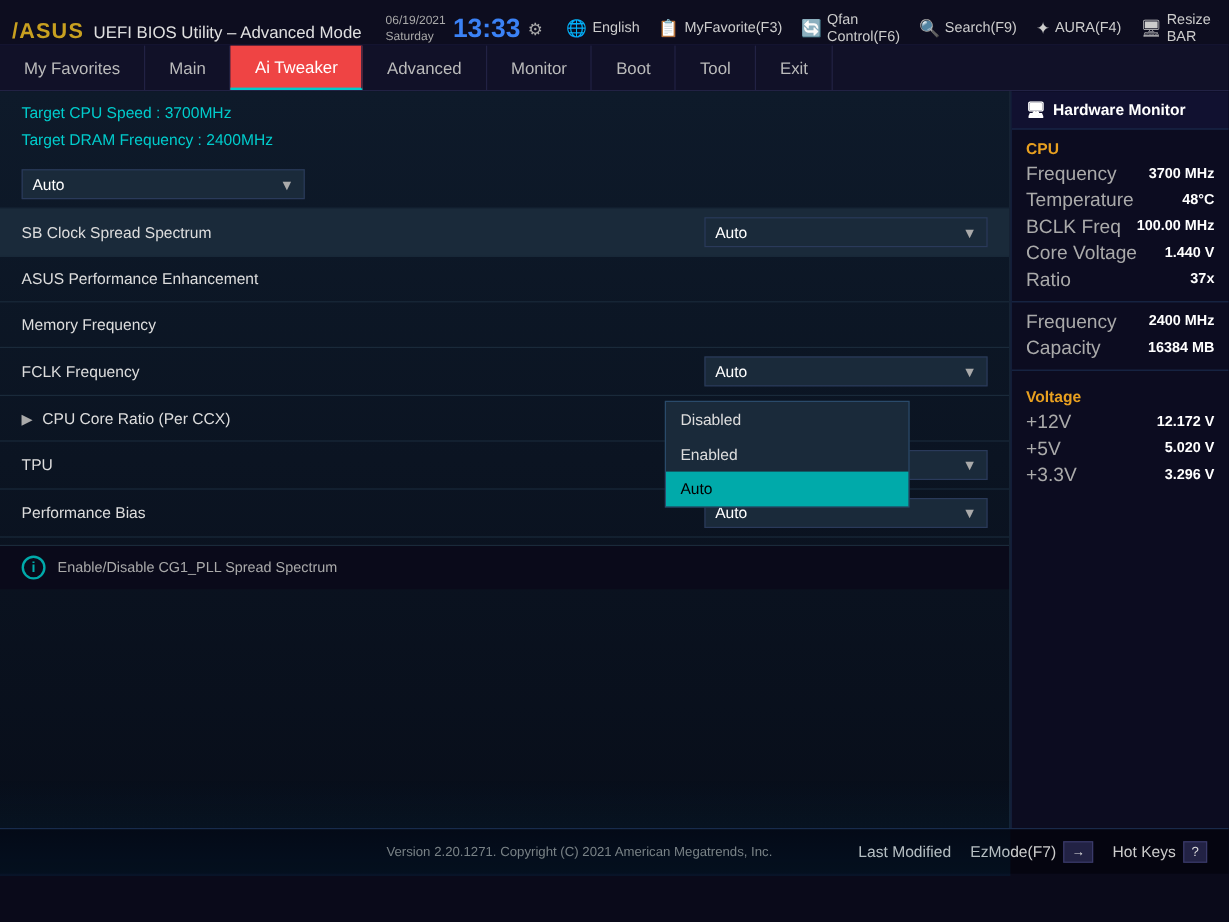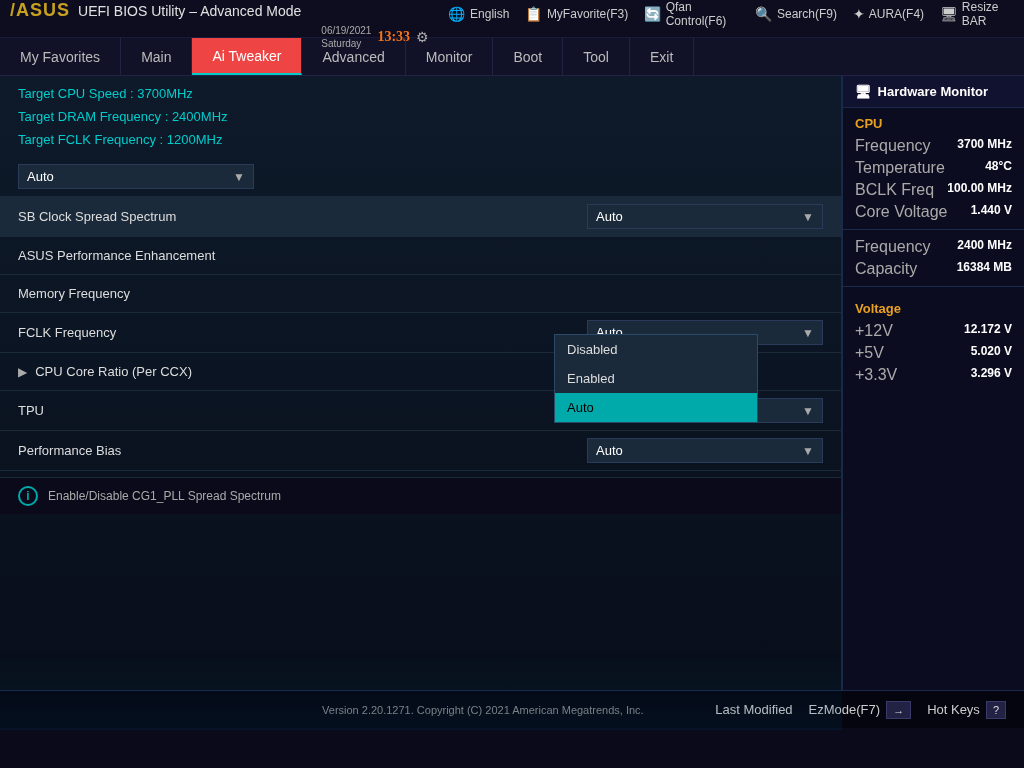--- a/index.html
+++ b/index.html
@@ -10,21 +10,21 @@
       font-family: Arial, sans-serif;
       overflow: hidden;
       color: #fff;
     }
 
     
     #topbar {
       background: #0d0d1f;
       height: 38px;
       display: flex;
-      align-items: flex-start;
+      align-items: flex-end;
       padding: 0 10px;
       border-bottom: 1px solid #1a1a3a;
     }
     #logo-area {
       display: flex;
       align-items: center;
       gap: 8px;
       margin-right: 20px;
     }
     #asus-logo {
@@ -38,21 +38,21 @@
       font-size: 14px;
     }
     #datetime-area {
       display: flex;
       align-items: center;
       gap: 6px;
       margin-right: 20px;
       margin-top: 24px;
     }
     #date-text { color: #aaa; font-size: 11px; line-height: 1.2; }
-    #time-text { color: #f97316; font-size: 14px; font-weight: bold; font-family: Liberation Serif, serif; }
+    #time-text { color: #3b82f6; font-size: 22px; font-weight: bold; }
     #settings-icon { color: #aaa; font-size: 14px; cursor: pointer; }
     .topbar-items {
       display: flex;
       align-items: center;
       gap: 16px;
       flex: 1;
     }
     .topbar-item {
       display: flex;
       align-items: center;
@@ -346,21 +346,20 @@
   <div class="nav-tab">Exit</div>
 </div>
 
 <div id="main-content" style="height: calc(768px - 38px - 38px - 40px - 38px); position:relative;">
 
   <div id="main-wrapper">
     <div id="left-panel" style="flex:1; overflow-y:auto;">
 
       <div class="info-line">Target CPU Speed : 3700MHz</div>
       <div class="info-line">Target DRAM Frequency : 2400MHz</div>
-      <div class="info-line">Target FCLK Frequency : 1200MHz</div>
 
       <div class="settings-list">
 
         <div class="setting-row">
           <div class="select-box">
             <span>Auto</span>
             <span class="arrow">▼</span>
           </div>
         </div>
 
@@ -443,20 +442,24 @@
       <span class="hw-value">48°C</span>
     </div>
     <div class="hw-row">
       <span class="hw-label">BCLK Freq</span>
       <span class="hw-value">100.00 MHz</span>
     </div>
     <div class="hw-row">
       <span class="hw-label">Core Voltage</span>
       <span class="hw-value">1.440 V</span>
     </div>
+    <div class="hw-row">
+      <span class="hw-label">Ratio</span>
+      <span class="hw-value">37x</span>
+    </div>
     <div class="hw-divider"></div>
 
     <div class="hw-row">
       <span class="hw-label">Frequency</span>
       <span class="hw-value">2400 MHz</span>
     </div>
     <div class="hw-row">
       <span class="hw-label">Capacity</span>
       <span class="hw-value">16384 MB</span>
     </div>

